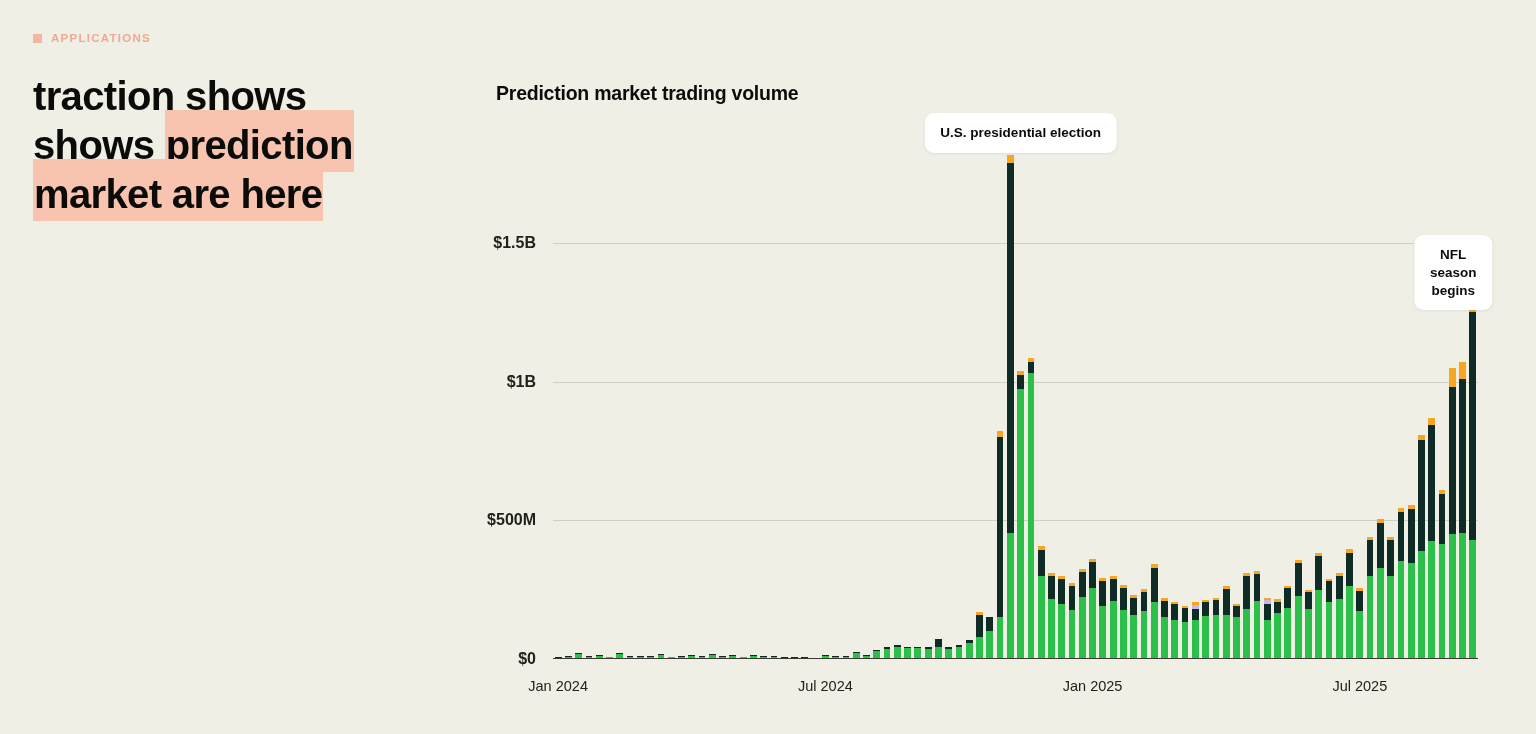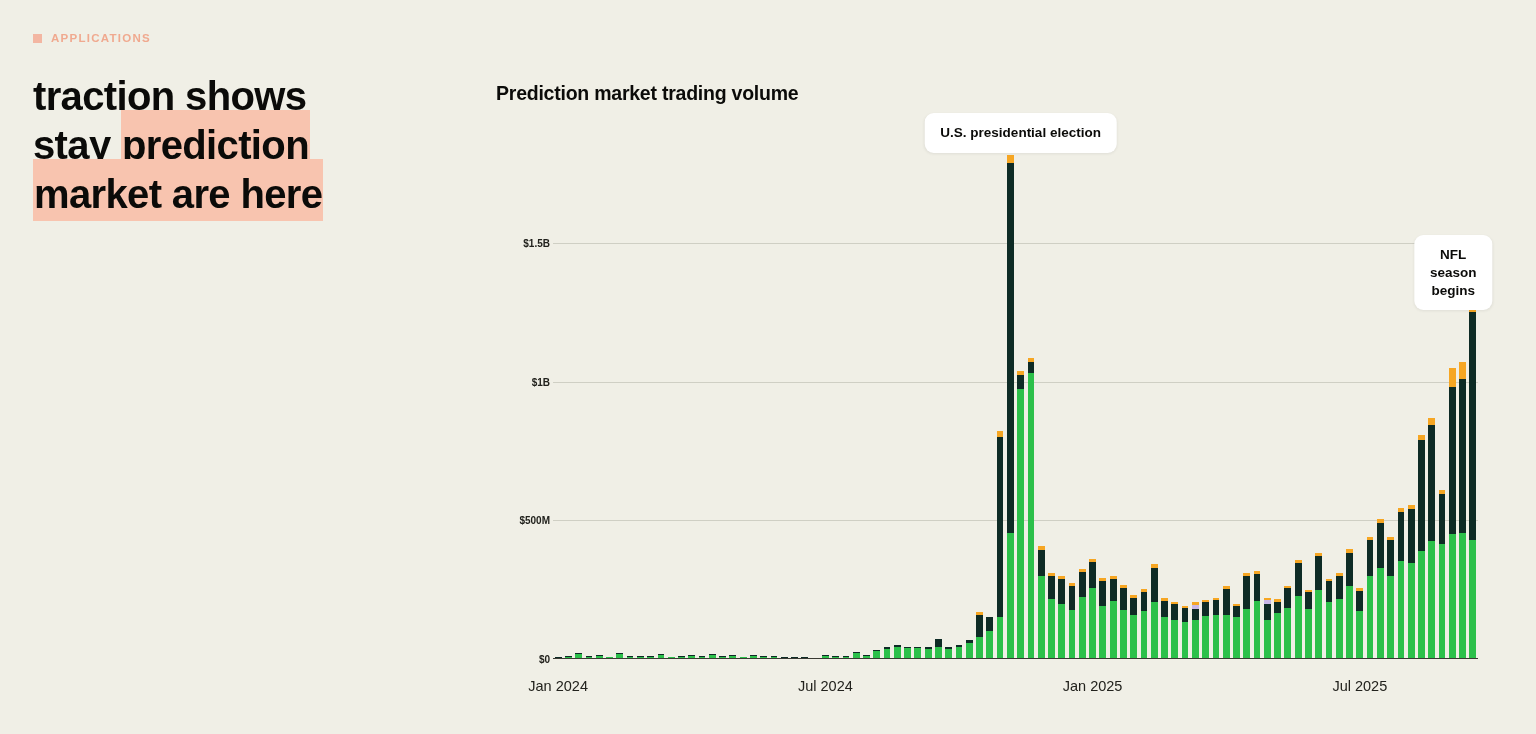--- a/index.html
+++ b/index.html
@@ -51,22 +51,22 @@
     left:83px;  
     top:160px;
     width:925px; 
     height:499px; 
   }
 
   .gridline { position:absolute; left:0; width:100%; height:1px; background:#CFCFC4; }
   .axis-line { position:absolute; left:0; width:100%; height:1.5px; background:#3A3A33; bottom:0; }
 
   .ytick {
-    position:absolute; right:100%; margin-right:3px;
-    font-size:10px; font-weight:600; color:#22221D;
+    position:absolute; right:100%; margin-right:17px;
+    font-size:16px; font-weight:600; color:#22221D;
     white-space:nowrap; transform:translateY(-50%);
   }
 
   #bars { position:absolute; left:0; bottom:0; width:100%; height:100%; }
   .bar { position:absolute; bottom:0; display:flex; flex-direction:column-reverse; }
   .seg { width:100%; }
 
   .xtick {
     position:absolute; top:100%; margin-top:19px;
     font-size:14.5px; font-weight:500; color:#22221D;
@@ -88,21 +88,21 @@
 
 <div id="left-panel">
 
   <div id="eyebrow">
     <span class="sq"></span>
     <span class="txt">APPLICATIONS</span>
   </div>
 
   <h1 id="headline">
     <span class="ln"><span>traction shows</span></span>
-    <span class="ln"><span>stay </span><span class="hl">prediction</span></span>
+    <span class="ln"><span>shows </span><span class="hl">prediction</span></span>
     <span class="ln"><span class="hl">market are here</span></span>
   </h1>
 </div>
 
 <div id="chart-panel">
 
   <div id="chart-title">Prediction market trading volume</div>
 
   <div id="plot">
     <div id="gridlines">

